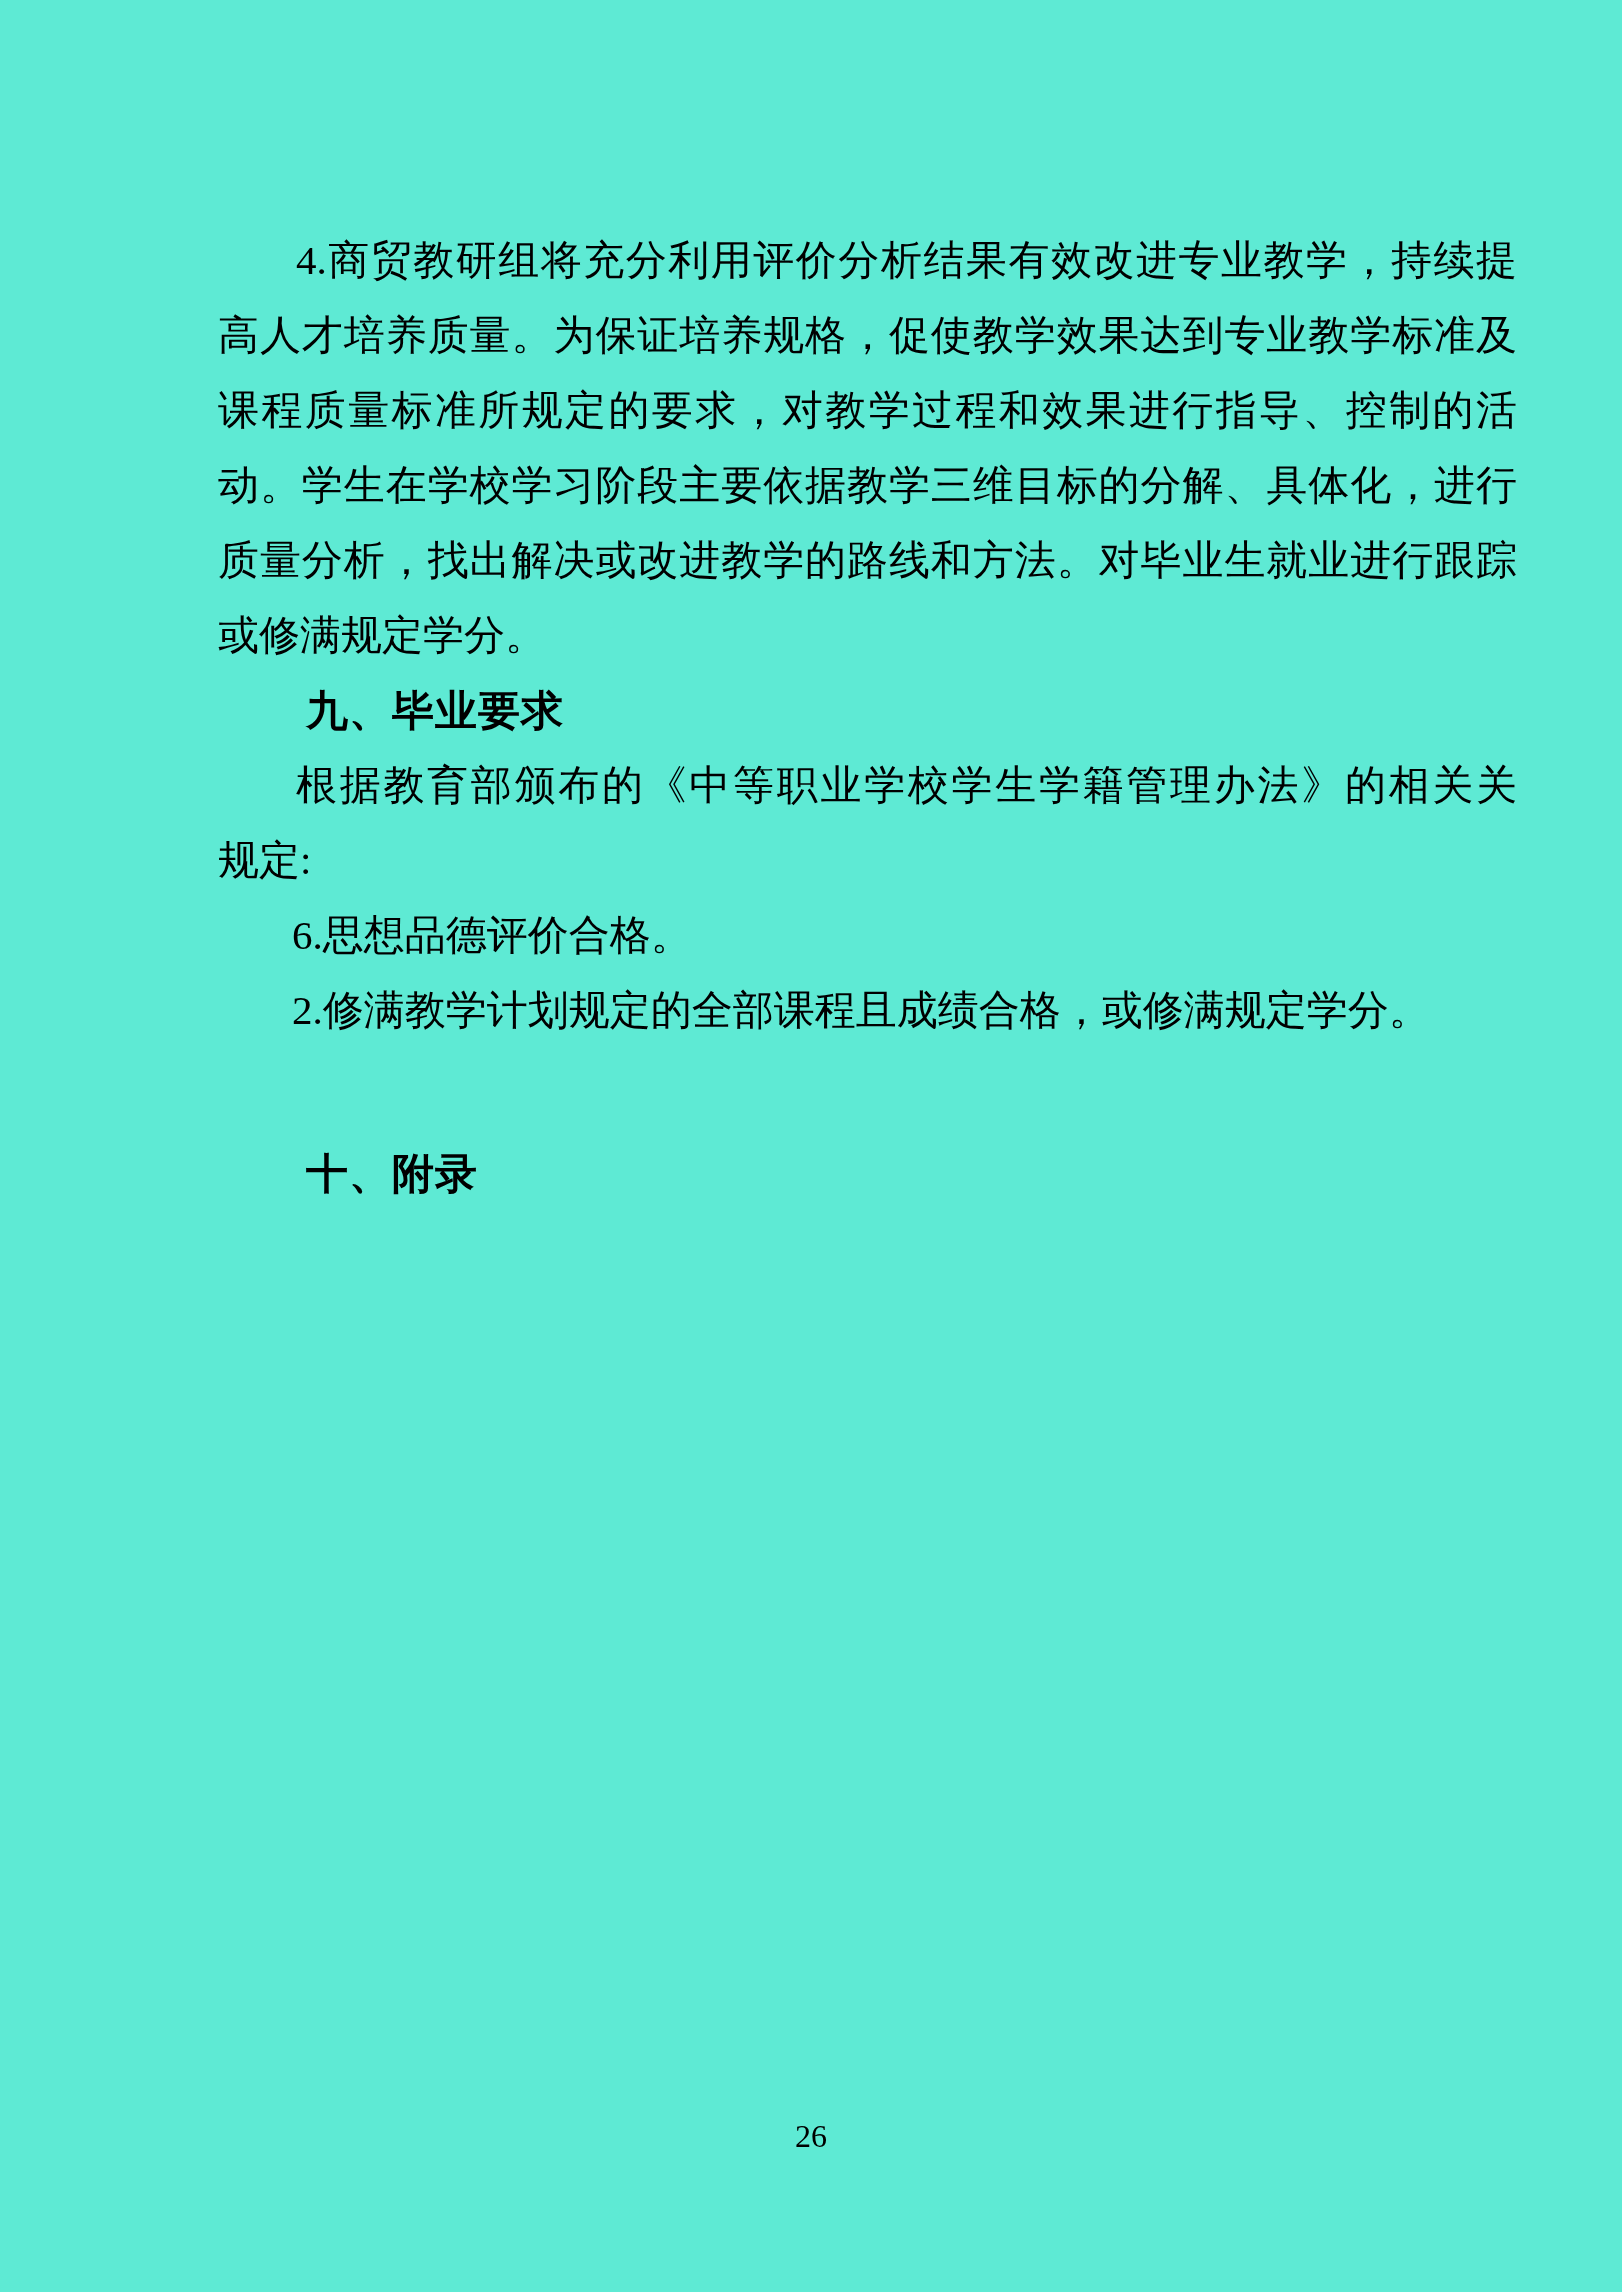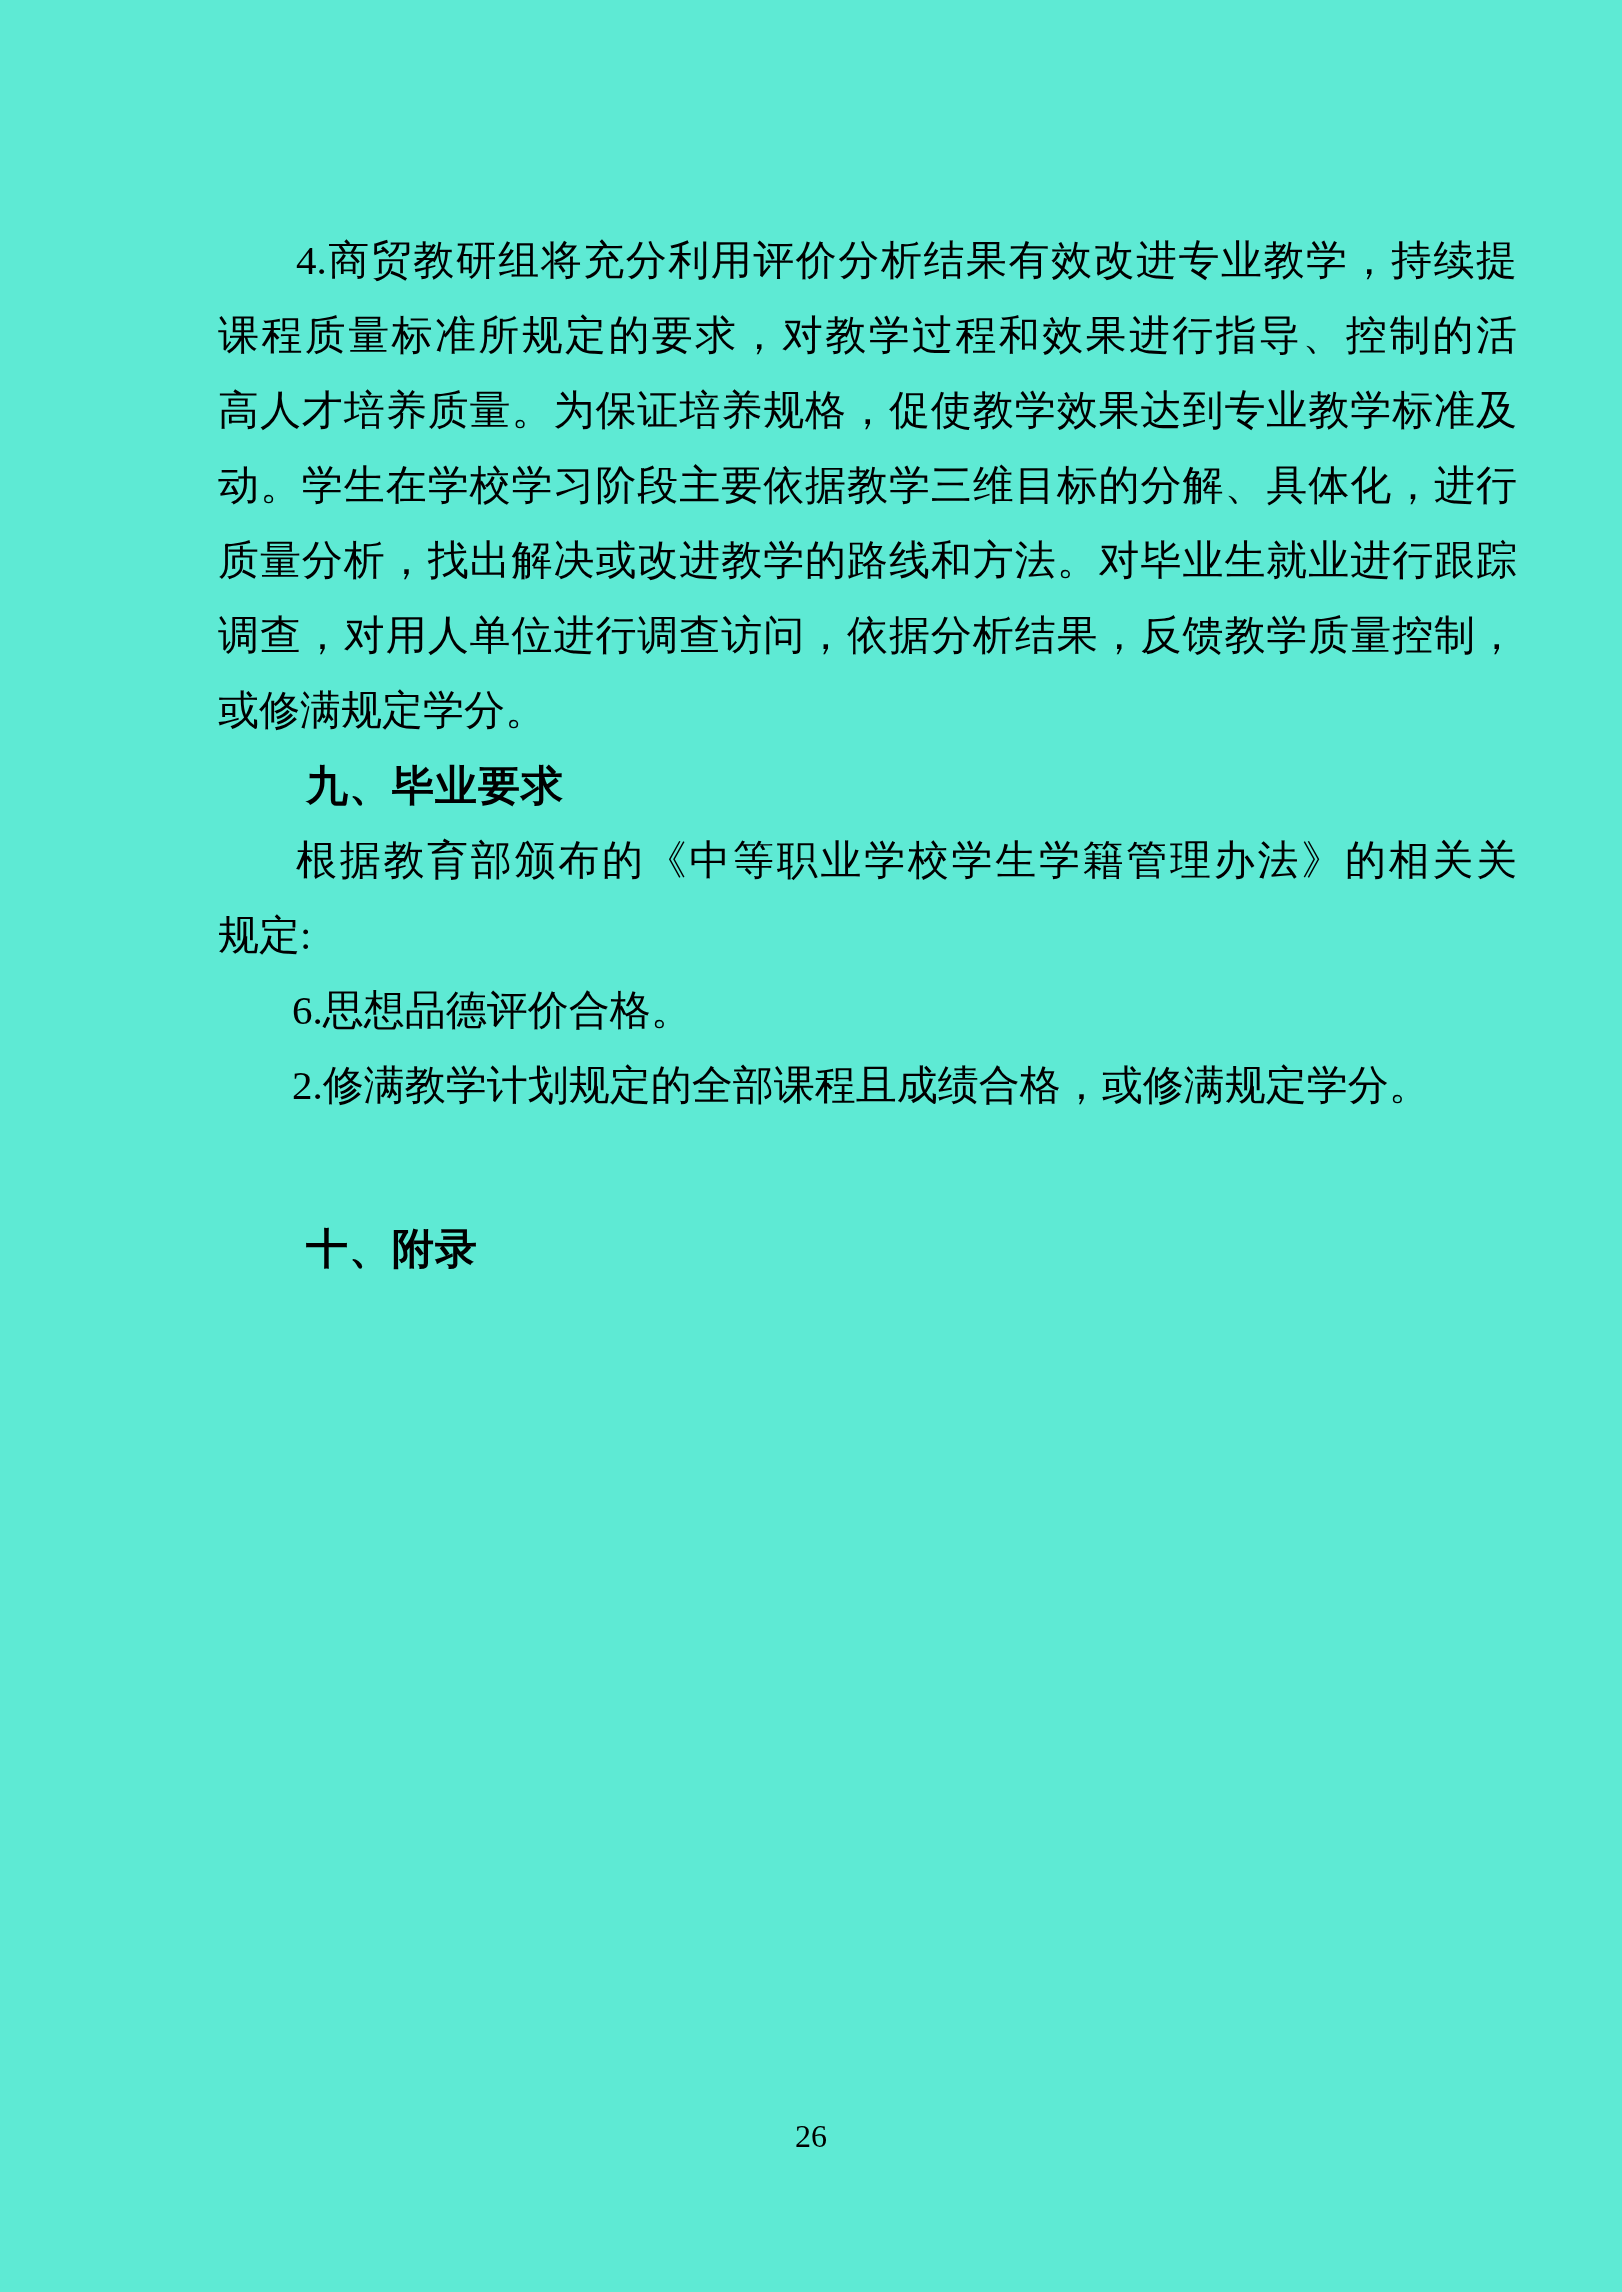--- a/index.html
+++ b/index.html
@@ -69,25 +69,24 @@
     color: #000000;
   }
 </style>
 </head>
 <body>
 
 <div class="page">
   <div class="content">
 
     <div class="line fill indent">4.商贸教研组将充分利用评价分析结果有效改进专业教学，持续提</div>
+    <div class="line fill">高人才培养质量。为保证培养规格，促使教学效果达到专业教学标准及</div>
     <div class="line fill">课程质量标准所规定的要求，对教学过程和效果进行指导、控制的活</div>
-    <div class="line fill">高人才培养质量。为保证培养规格，促使教学效果达到专业教学标准及</div>
     <div class="line fill">动。学生在学校学习阶段主要依据教学三维目标的分解、具体化，进行</div>
     <div class="line fill">质量分析，找出解决或改进教学的路线和方法。对毕业生就业进行跟踪</div>
-    <div class="line fill">调查，对用人单位进行调查访问，依据分析结果，反馈教学质量控制，</div>
     <div class="line">或修满规定学分。</div>
 
     <div class="heading">九、毕业要求</div>
 
     <div class="line fill indent">根据教育部颁布的《中等职业学校学生学籍管理办法》的相关关</div>
     <div class="line">规定:</div>
 
     <div class="line item-indent">6.思想品德评价合格。</div>
     <div class="line item-indent">2.修满教学计划规定的全部课程且成绩合格，或修满规定学分。</div>
 

